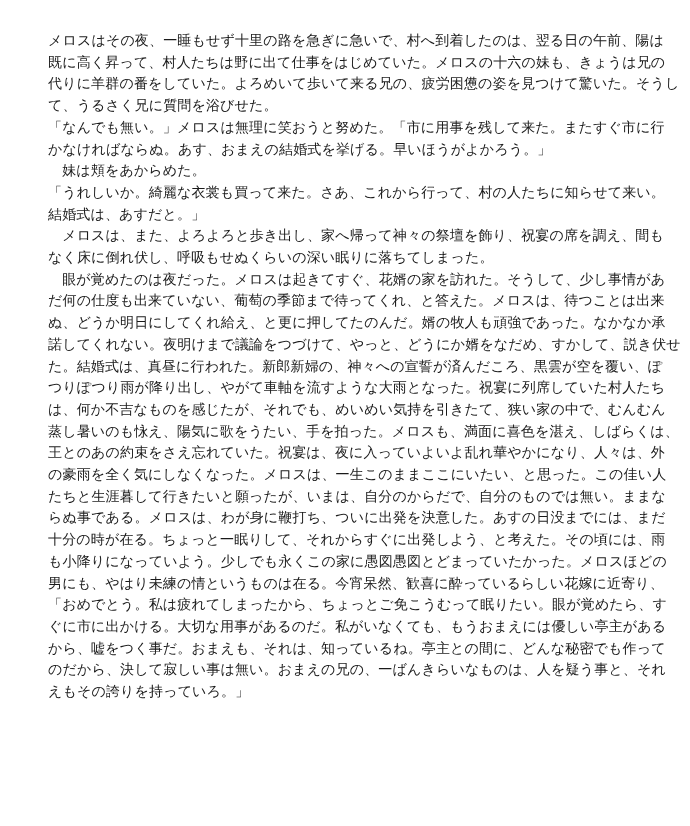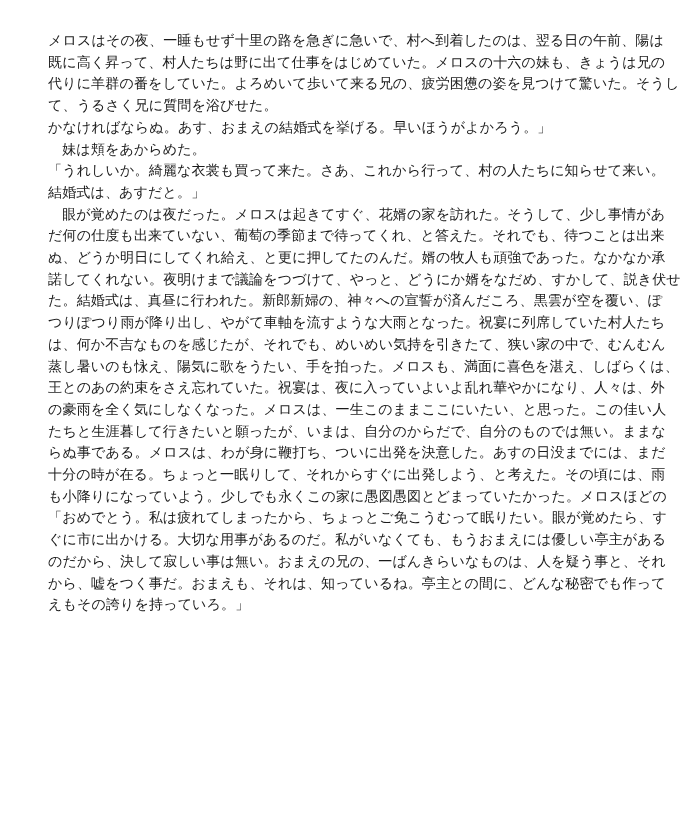--- a/index.html
+++ b/index.html
@@ -31,46 +31,52 @@
 
 <div class="page">
   <div style="color: rgb(26, 26, 26);">
       <div class="para">
         <div class="line">メロスはその夜、一睡もせず十里の路を急ぎに急いで、村へ到着したのは、翌る日の午前、陽は</div>
         <div class="line">既に高く昇って、村人たちは野に出て仕事をはじめていた。メロスの十六の妹も、きょうは兄の</div>
         <div class="line">代りに羊群の番をしていた。よろめいて歩いて来る兄の、疲労困憊の姿を見つけて驚いた。そうし</div>
         <div class="line">て、うるさく兄に質問を浴びせた。</div>
       </div>
       <div class="para">
+        <div class="line">「なんでも無い。」メロスは無理に笑おうと努めた。「市に用事を残して来た。またすぐ市に行</div>
         <div class="line">かなければならぬ。あす、おまえの結婚式を挙げる。早いほうがよかろう。」</div>
       </div>
       <div class="para">
         <div class="line">　妹は頬をあからめた。</div>
       </div>
       <div class="para">
         <div class="line">「うれしいか。綺麗な衣裳も買って来た。さあ、これから行って、村の人たちに知らせて来い。</div>
         <div class="line">結婚式は、あすだと。」</div>
       </div>
       <div class="para">
+        <div class="line">　メロスは、また、よろよろと歩き出し、家へ帰って神々の祭壇を飾り、祝宴の席を調え、間も</div>
+        <div class="line">なく床に倒れ伏し、呼吸もせぬくらいの深い眠りに落ちてしまった。</div>
+      </div>
+      <div class="para">
         <div class="line">　眼が覚めたのは夜だった。メロスは起きてすぐ、花婿の家を訪れた。そうして、少し事情があ</div>
-        <div class="line">だ何の仕度も出来ていない、葡萄の季節まで待ってくれ、と答えた。それでも、待つことは出来</div>
+        <div class="line">だ何の仕度も出来ていない、葡萄の季節まで待ってくれ、と答えた。メロスは、待つことは出来</div>
         <div class="line">ぬ、どうか明日にしてくれ給え、と更に押してたのんだ。婿の牧人も頑強であった。なかなか承</div>
         <div class="line">諾してくれない。夜明けまで議論をつづけて、やっと、どうにか婿をなだめ、すかして、説き伏せ</div>
         <div class="line">た。結婚式は、真昼に行われた。新郎新婦の、神々への宣誓が済んだころ、黒雲が空を覆い、ぽ</div>
         <div class="line">つりぽつり雨が降り出し、やがて車軸を流すような大雨となった。祝宴に列席していた村人たち</div>
         <div class="line">は、何か不吉なものを感じたが、それでも、めいめい気持を引きたて、狭い家の中で、むんむん</div>
         <div class="line">蒸し暑いのも怺え、陽気に歌をうたい、手を拍った。メロスも、満面に喜色を湛え、しばらくは、</div>
         <div class="line">王とのあの約束をさえ忘れていた。祝宴は、夜に入っていよいよ乱れ華やかになり、人々は、外</div>
         <div class="line">の豪雨を全く気にしなくなった。メロスは、一生このままここにいたい、と思った。この佳い人</div>
         <div class="line">たちと生涯暮して行きたいと願ったが、いまは、自分のからだで、自分のものでは無い。ままな</div>
         <div class="line">らぬ事である。メロスは、わが身に鞭打ち、ついに出発を決意した。あすの日没までには、まだ</div>
         <div class="line">十分の時が在る。ちょっと一眠りして、それからすぐに出発しよう、と考えた。その頃には、雨</div>
         <div class="line">も小降りになっていよう。少しでも永くこの家に愚図愚図とどまっていたかった。メロスほどの</div>
+        <div class="line">男にも、やはり未練の情というものは在る。今宵呆然、歓喜に酔っているらしい花嫁に近寄り、</div>
       </div>
       <div class="para">
         <div class="line">「おめでとう。私は疲れてしまったから、ちょっとご免こうむって眠りたい。眼が覚めたら、す</div>
         <div class="line">ぐに市に出かける。大切な用事があるのだ。私がいなくても、もうおまえには優しい亭主がある</div>
+        <div class="line">から、嘘をつく事だ。おまえも、それは、知っているね。亭主との間に、どんな秘密でも作って</div>
         <div class="line">のだから、決して寂しい事は無い。おまえの兄の、一ばんきらいなものは、人を疑う事と、それ</div>
-        <div class="line">から、嘘をつく事だ。おまえも、それは、知っているね。亭主との間に、どんな秘密でも作って</div>
         <div class="line">えもその誇りを持っていろ。」</div>
       </div>
     </div>
 </div>
 
 </body></html>

